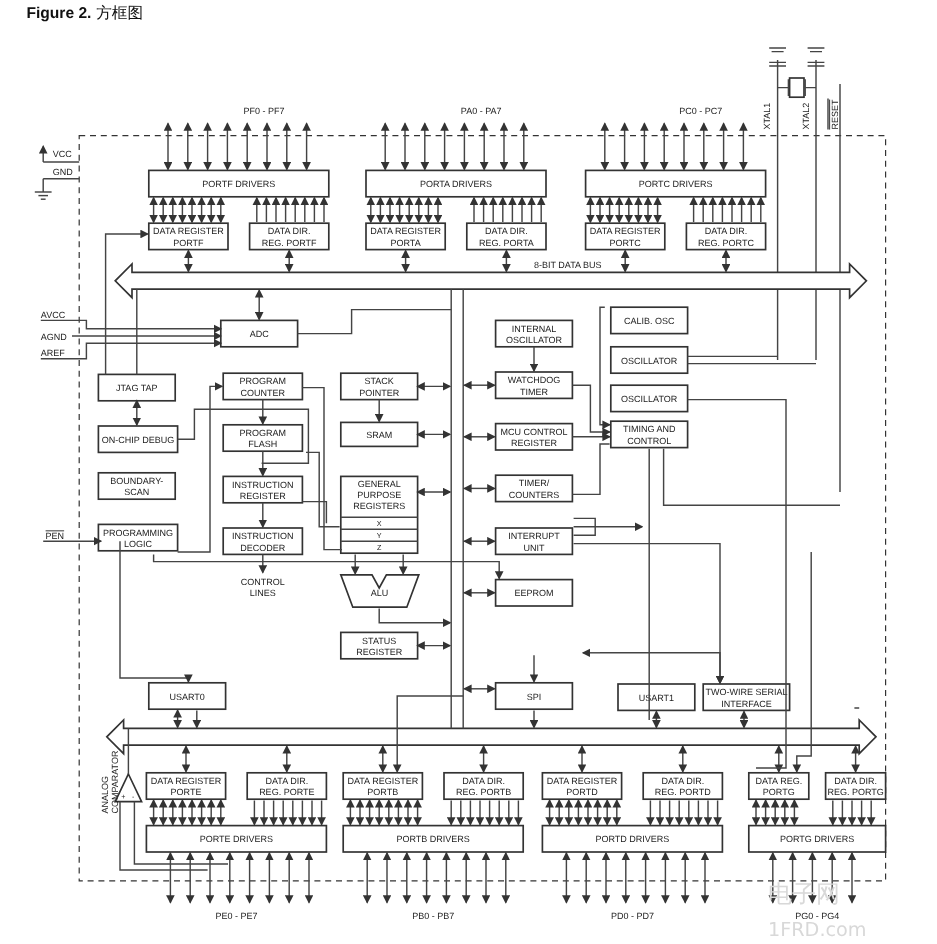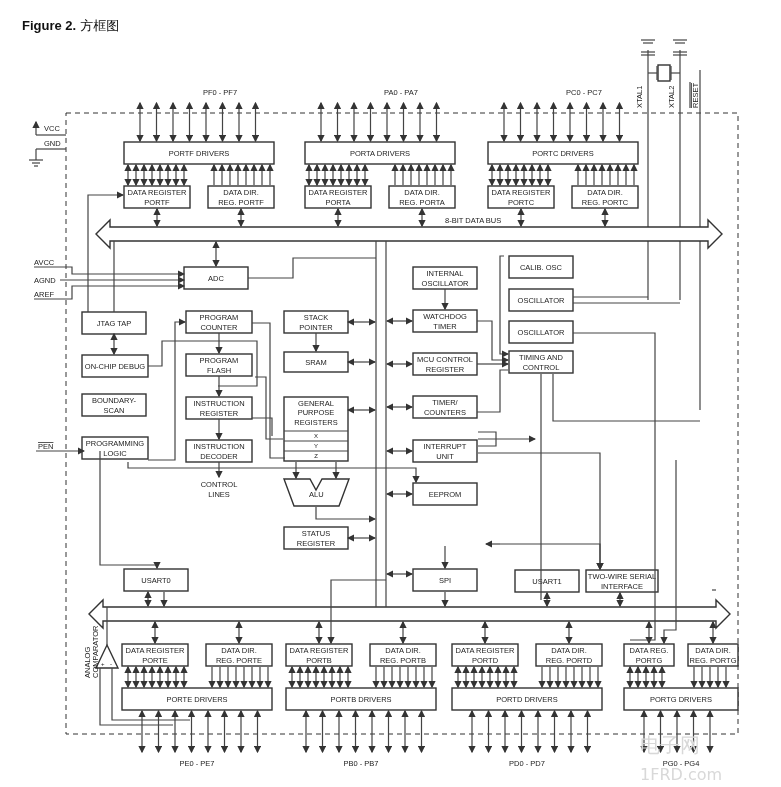--- a/index.html
+++ b/index.html
@@ -1,17 +1,17 @@
 <!DOCTYPE html>
 <html><head>
 <meta charset="utf-8">
 <style>
   html, body { margin:0; padding:0; background:#ffffff; }
   body { width:781px; height:787px; position:relative; overflow:hidden; font-family:"Liberation Sans", sans-serif; }
-  #title { position:absolute; left:22px; top:17px; font-size:13px; font-weight:bold; color:#111;text-align:center; }
+  #title { position:absolute; left:22px; top:2px; font-size:13px; font-weight:bold; color:#111;text-align:center; }
   #title .cn { font-weight:normal; margin-left:4px; }
   svg { position:absolute; left:0; top:0; }
   .blk { fill:#fff; stroke:#333; stroke-width:1.4; }
   .ln { stroke:#444; stroke-width:1.2; fill:none; }
   .bus { fill:#fff; stroke:#333; stroke-width:1.4; }
   .dash { stroke:#333; stroke-width:1; fill:none; stroke-dasharray:5,4; }
   text { font-family:"Liberation Sans", sans-serif; font-size:7.5px; fill:#222; }
   .wm { font-family:"DejaVu Sans", sans-serif; font-size:20px; fill:#d8d8d8; }
 </style>
 </head>

